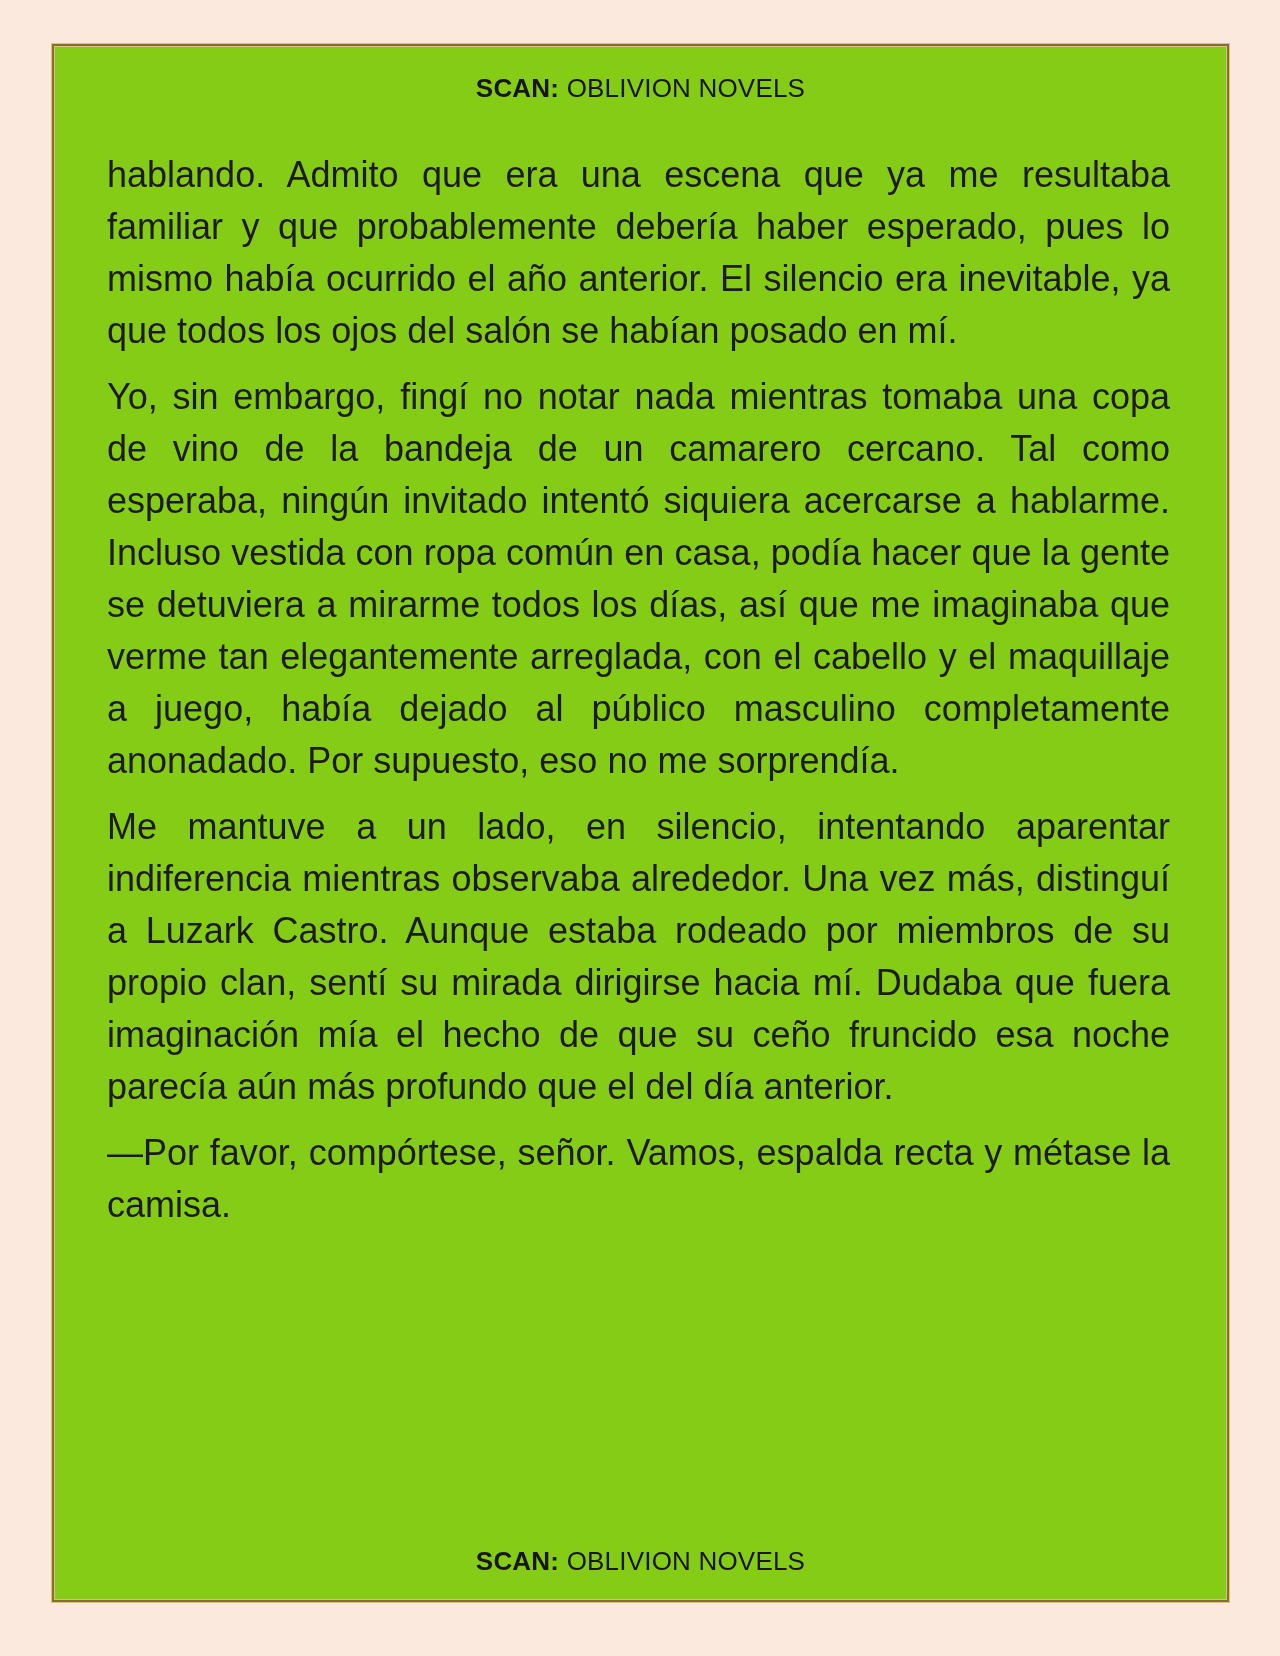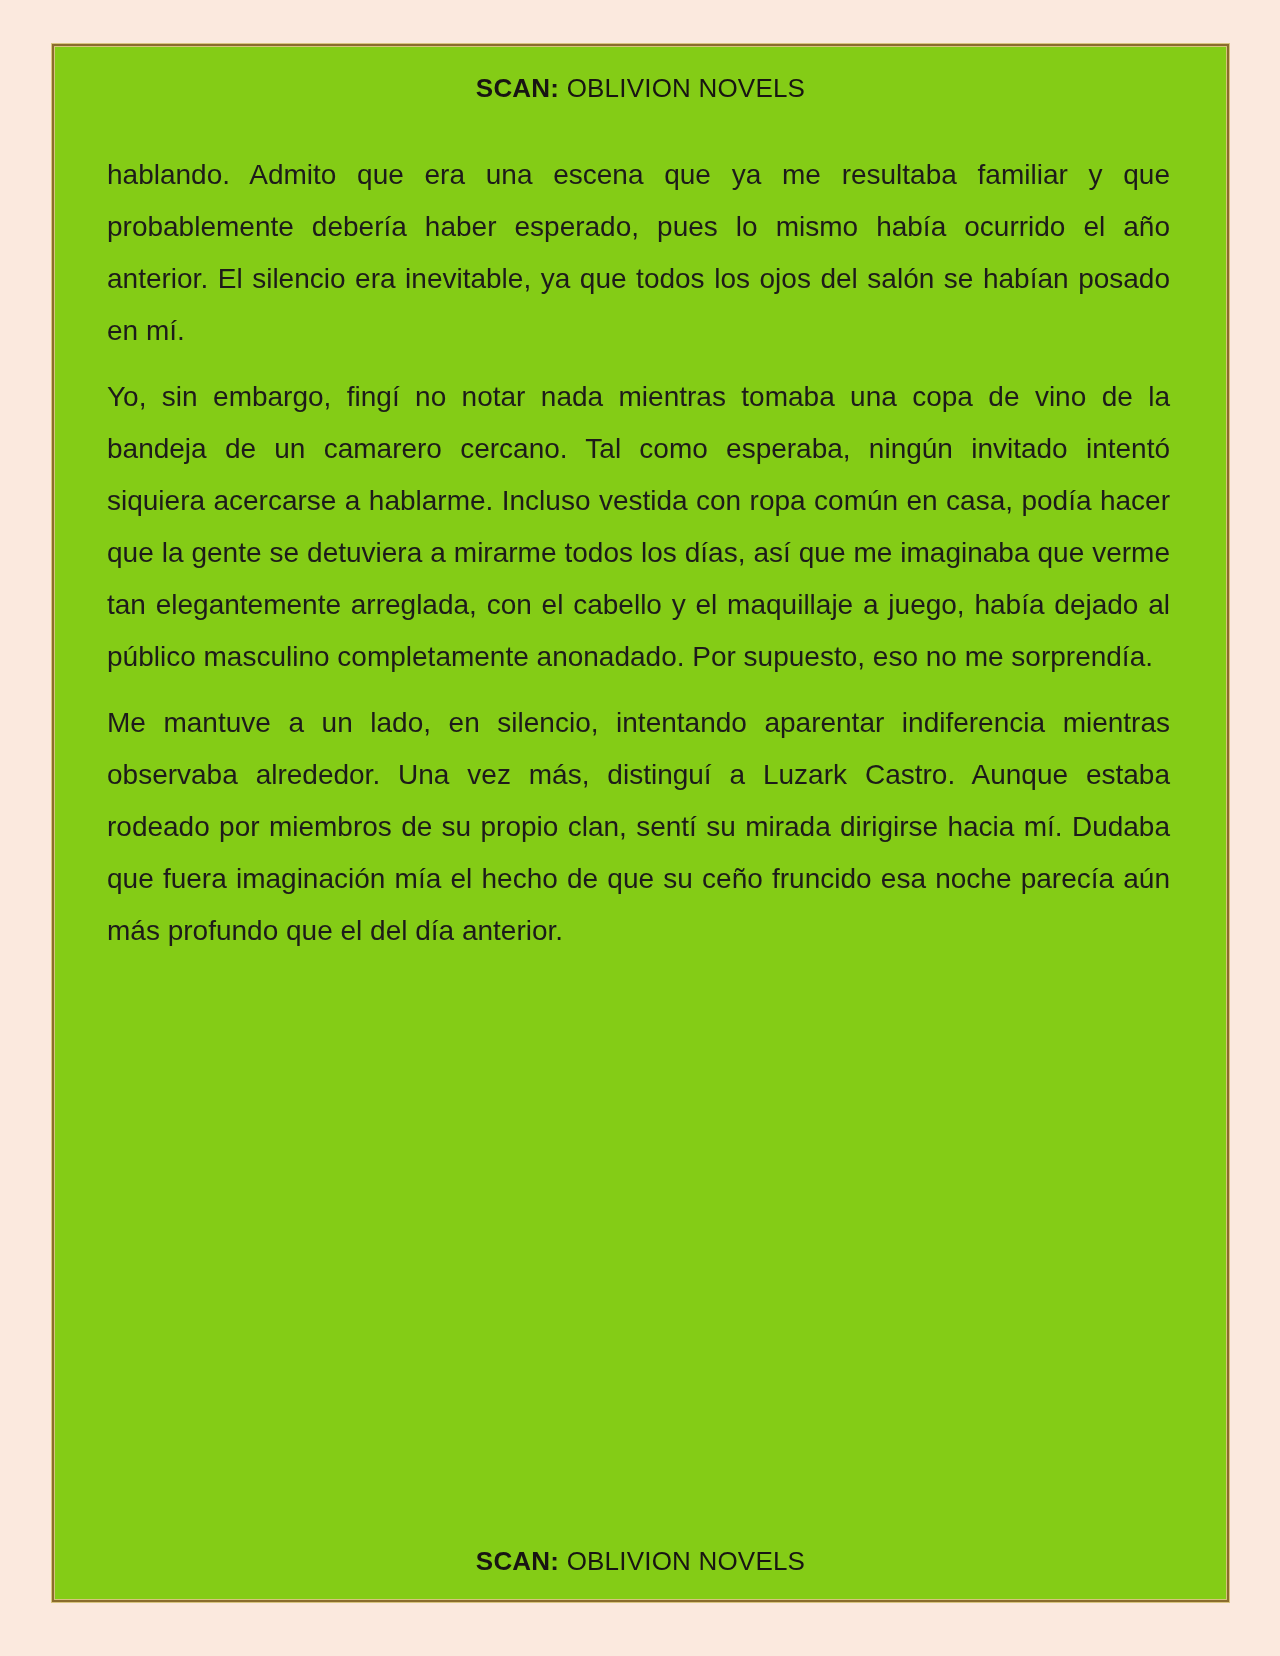--- a/index.html
+++ b/index.html
@@ -43,21 +43,21 @@
     padding-top: 27px;
   }
   .scan-footer {
     margin-top: auto;
     padding-bottom: 24px;
   }
   .page-text {
     flex: 0 0 auto;
     margin-top: 46px;
     padding: 0 57px 0 53px;
-    font-size: 28px;
+    font-size: 36px;
     line-height: 52px;
     text-align: justify;
     text-justify: inter-word;
     hyphens: none;
   }
   .page-text p {
     margin: 0 0 14px 0;
   }
   .page-text p:last-child {
     margin-bottom: 0;
@@ -70,20 +70,21 @@
 
   <div class="scan-line scan-header">
     <span class="scan-label">SCAN:</span>
     <span class="scan-source">OBLIVION NOVELS</span>
   </div>
 
   <div class="page-text">
     <p>hablando. Admito que era una escena que ya me resultaba familiar y que probablemente debería haber esperado, pues lo mismo había ocurrido el año anterior. El silencio era inevitable, ya que todos los ojos del salón se habían posado en mí.</p>
     <p>Yo, sin embargo, fingí no notar nada mientras tomaba una copa de vino de la bandeja de un camarero cercano. Tal como esperaba, ningún invitado intentó siquiera acercarse a hablarme. Incluso vestida con ropa común en casa, podía hacer que la gente se detuviera a mirarme todos los días, así que me imaginaba que verme tan elegantemente arreglada, con el cabello y el maquillaje a juego, había dejado al público masculino completamente anonadado. Por supuesto, eso no me sorprendía.</p>
     <p>Me mantuve a un lado, en silencio, intentando aparentar indiferencia mientras observaba alrededor. Una vez más, distinguí a Luzark Castro. Aunque estaba rodeado por miembros de su propio clan, sentí su mirada dirigirse hacia mí. Dudaba que fuera imaginación mía el hecho de que su ceño fruncido esa noche parecía aún más profundo que el del día anterior.</p>
+    <p>—Por favor, compórtese, señor. Vamos, espalda recta y métase la camisa.</p>
   </div>
 
   <div class="scan-line scan-footer">
     <span class="scan-label">SCAN:</span>
     <span class="scan-source">OBLIVION NOVELS</span>
   </div>
 
 </div>
 
 </body></html>

